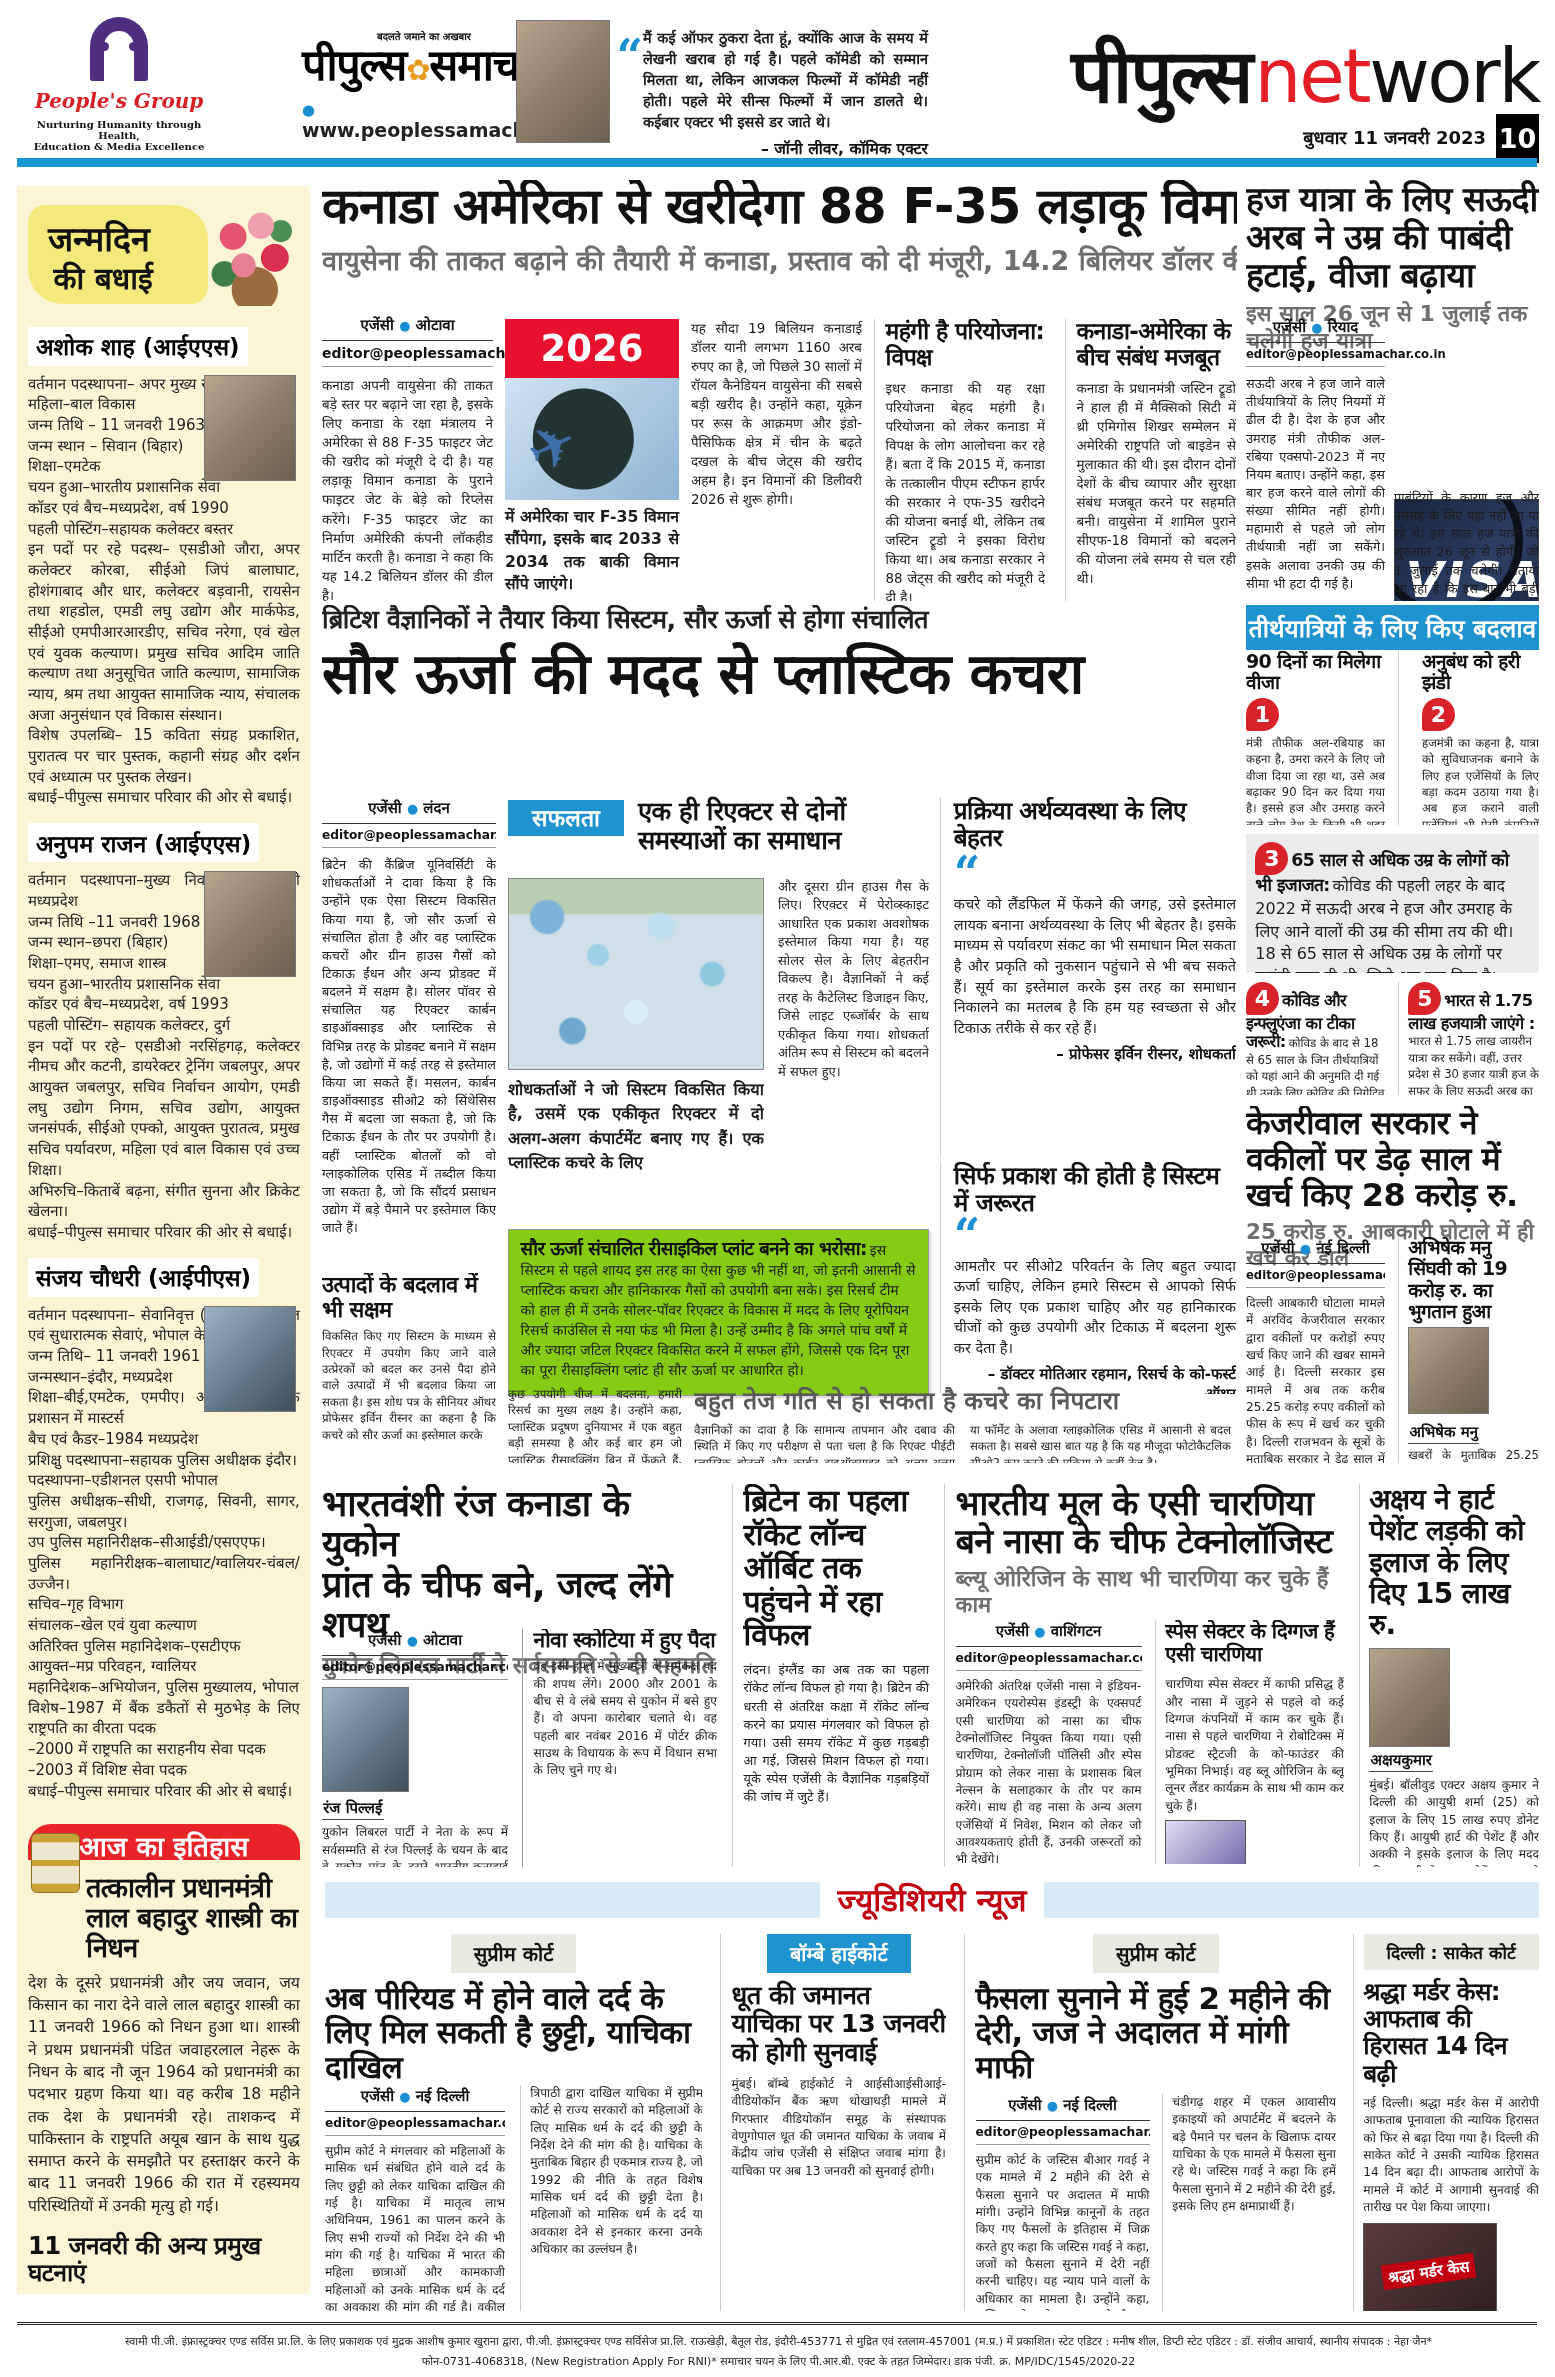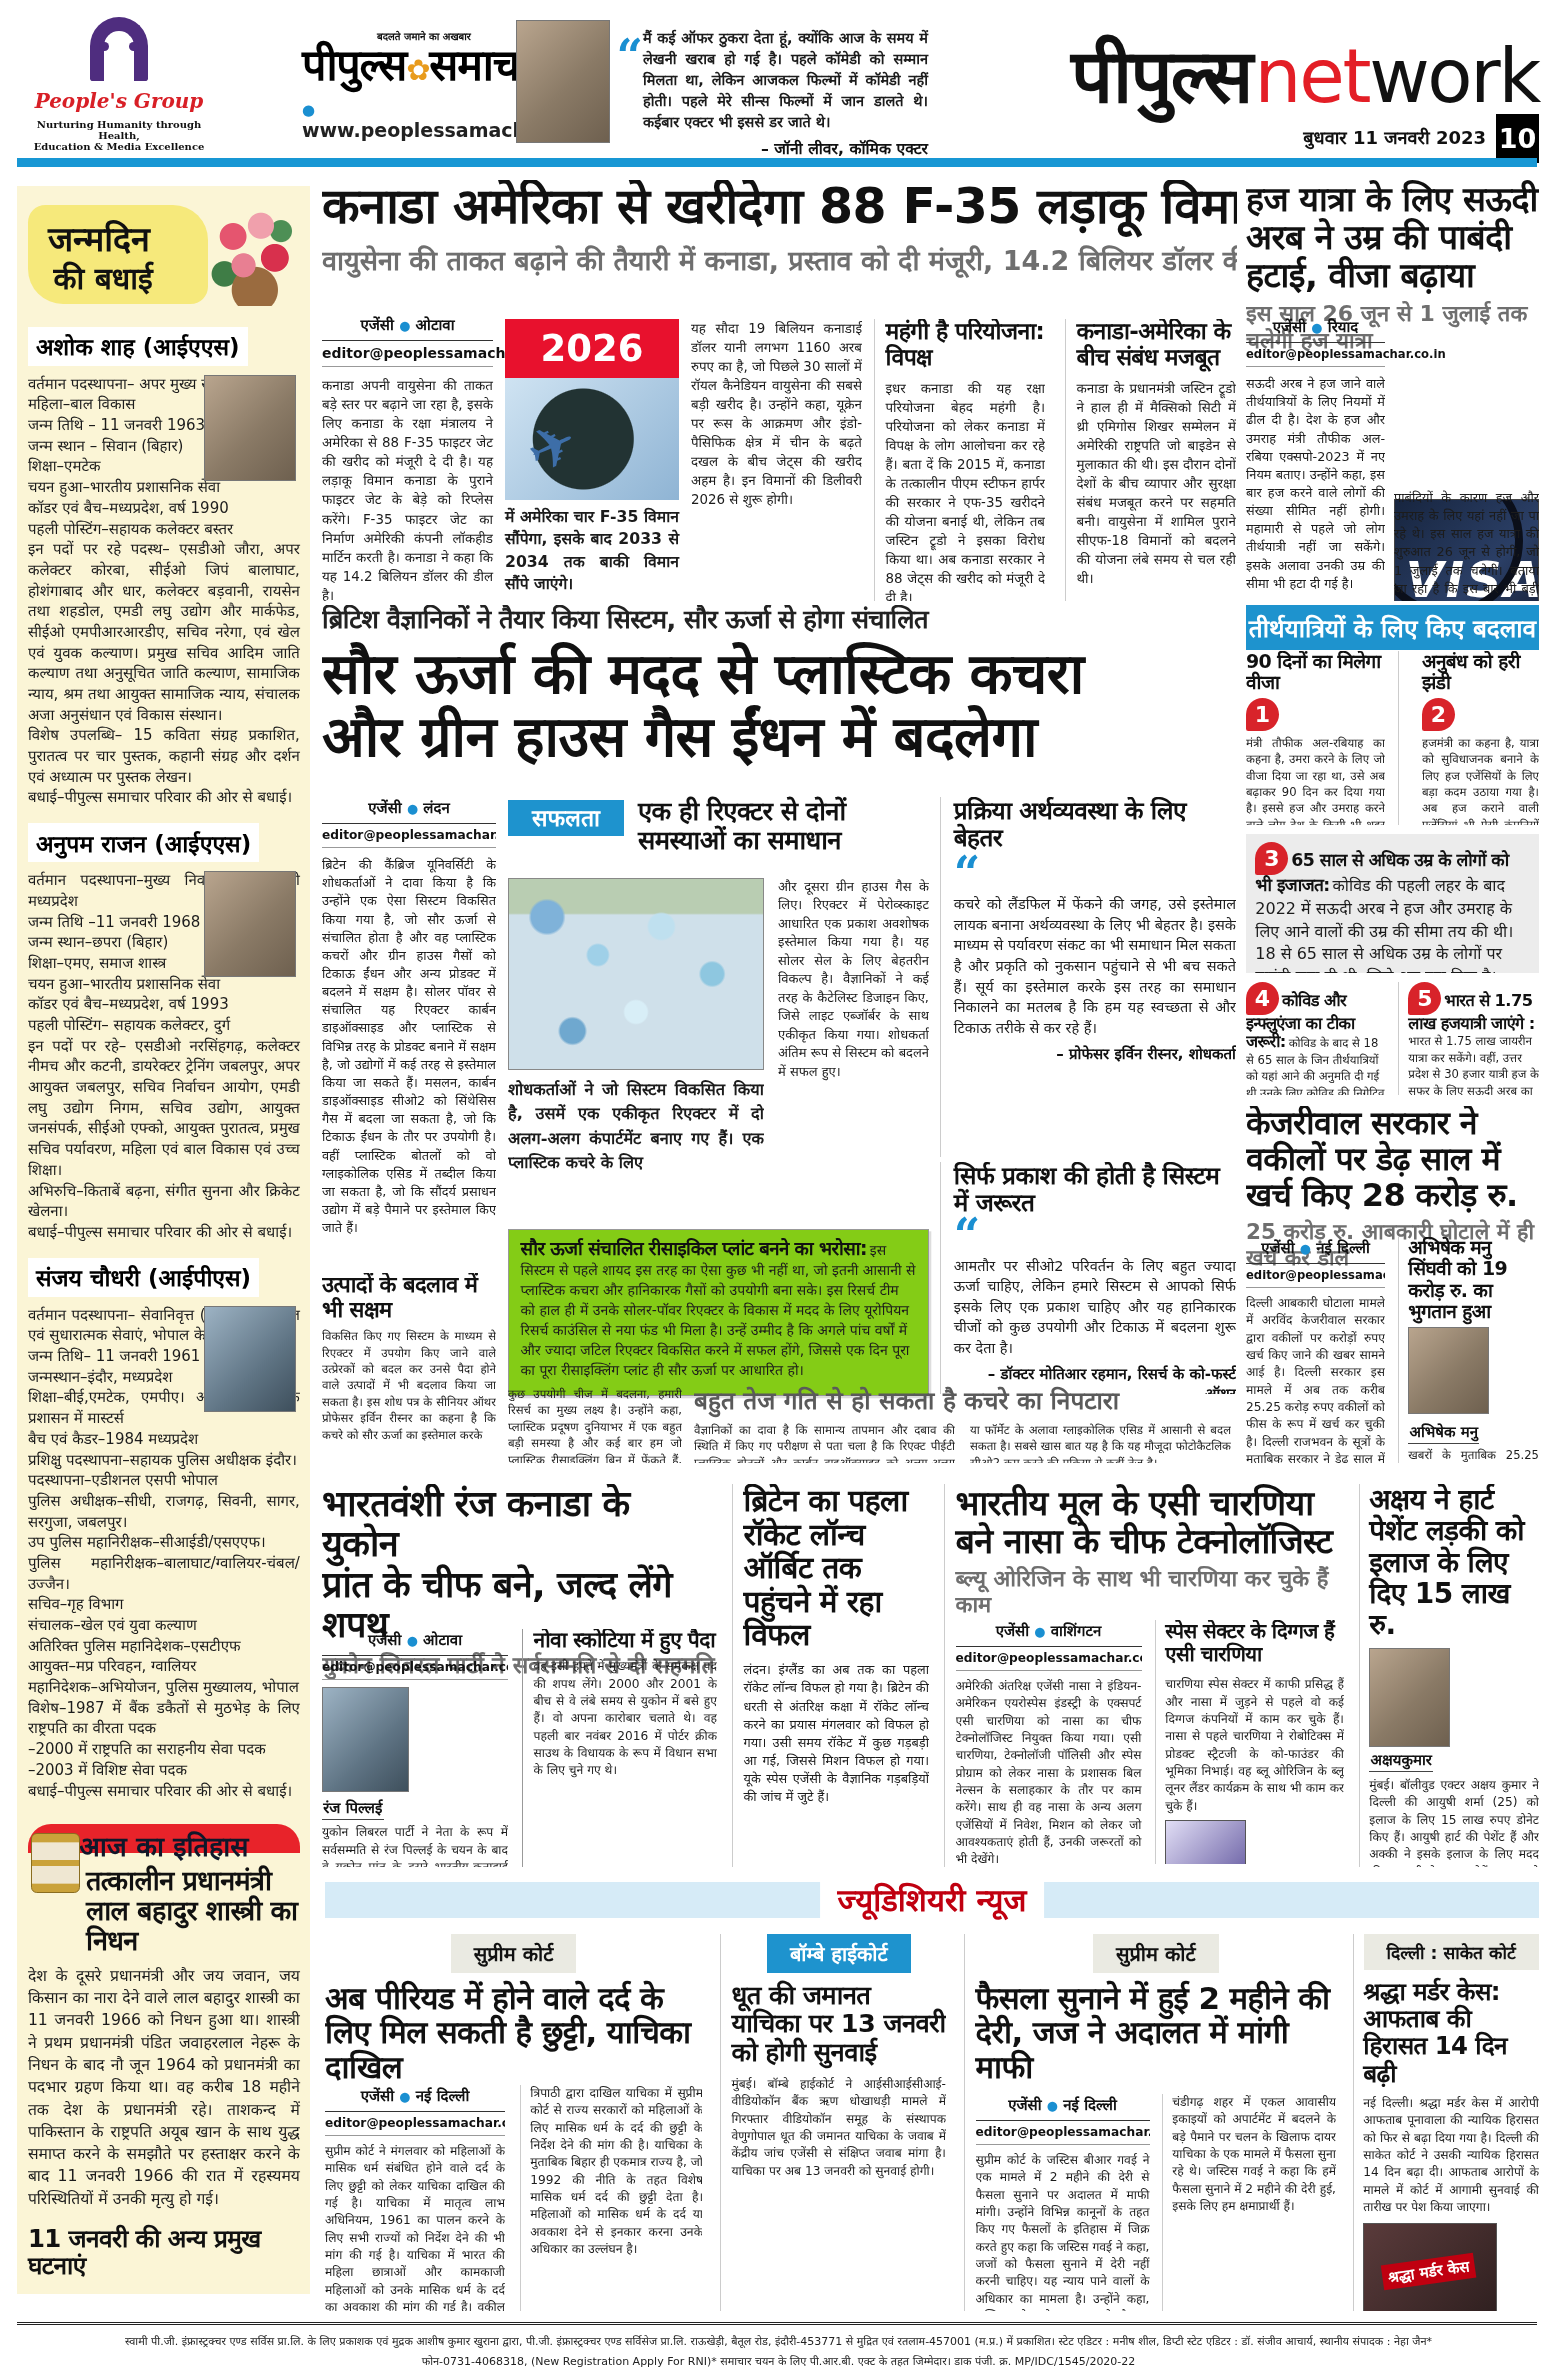--- a/index.html
+++ b/index.html
@@ -130,21 +130,21 @@
 अतिरिक्त पुलिस महानिदेशक–एसटीएफ
 आयुक्त–मप्र परिवहन, ग्वालियर
 महानिदेशक–अभियोजन, पुलिस मुख्यालय, भोपाल
 विशेष–1987 में बैंक डकैतों से मुठभेड़ के लिए राष्ट्रपति का वीरता पदक
 –2000 में राष्ट्रपति का सराहनीय सेवा पदक
 –2003 में विशिष्ट सेवा पदक
 बधाई–पीपुल्स समाचार परिवार की ओर से बधाई।</div>
     </div>
 
     <div style="margin-top:23px;position:relative;">
-      <div style="background:#E8232A;border-radius:23px 23px 0 0;height:29px;color:#0f172a;font-size:27px;font-weight:bold;text-align:center;line-height:45px;">आज का इतिहास</div>
+      <div style="background:#E8232A;border-radius:23px 23px 0 0;height:36px;color:#ffffff;font-size:27px;font-weight:bold;text-align:center;line-height:45px;">आज का इतिहास</div>
       <div style="position:absolute;left:3.5px;top:9.3px;width:49px;height:60px;background:linear-gradient(180deg,#caa23a 0 14%,#efe7d2 15% 44%,#caa23a 45% 55%,#efe7d2 56% 85%,#caa23a 86% 100%);border-radius:5.8px;border:1.7px solid #8a6d20;"></div>
       <div class="hl" style="font-size:27px;margin:12.8px 0 8.1px 58px;">तत्कालीन प्रधानमंत्री लाल बहादुर शास्त्री का निधन</div>
       <div class="body-txt" style="font-size:15.7px;">देश के दूसरे प्रधानमंत्री और जय जवान, जय किसान का नारा देने वाले लाल बहादुर शास्त्री का 11 जनवरी 1966 को निधन हुआ था। शास्त्री ने प्रथम प्रधानमंत्री पंडित जवाहरलाल नेहरू के निधन के बाद नौ जून 1964 को प्रधानमंत्री का पदभार ग्रहण किया था। वह करीब 18 महीने तक देश के प्रधानमंत्री रहे। ताशकन्द में पाकिस्तान के राष्ट्रपति अयूब खान के साथ युद्ध समाप्त करने के समझौते पर हस्ताक्षर करने के बाद 11 जनवरी 1966 की रात में रहस्यमय परिस्थितियों में उनकी मृत्यु हो गई।</div>
       <div class="hl" style="font-size:24.4px;margin:15px 0 7px 0;">11 जनवरी की अन्य प्रमुख घटनाएं</div>
 
     </div>
   </div>
 
   <div class="abs col" style="left:322px;top:180px;width:915px;height:421px;">
     <div class="hl" style="font-size:49px;white-space:nowrap;">कनाडा अमेरिका से खरीदेगा 88 F-35 लड़ाकू विमान</div>
@@ -192,21 +192,20 @@
       <div style="position:absolute;left:-23px;top:-35px;width:151px;height:151px;border:8.1px solid #0b0f1a;border-radius:50%;"></div>
     </div>
     <div class="abs col" style="left:148px;top:309px;width:145px;height:110px;">
       <div class="body-txt" style="font-size:12.8px;">पाबंदियों के कारण हज और उमराह के लिए यहां नहीं जा पा रहे थे। इस साल हज यात्रा की शुरुआत 26 जून से होगी, जो 1 जुलाई तक चलेगी। बताया जा रहा है कि इस बार भी बड़ी संख्या में यात्री हज यात्रा पर जा सकेंगे। सऊदी अरब की इस घोषणा से उन मुस्लिमों को राहत मिली है जो उम्र की पाबंदी के कारण निर्धारित तीर्थयात्रियों की संख्या में नहीं आ पाते थे।</div>
     </div>
   </div>
 
   <div class="abs col" style="left:322px;top:605px;width:915px;height:858px;">
     <div class="hl" style="font-size:25.6px;color:#222;">ब्रिटिश वैज्ञानिकों ने तैयार किया सिस्टम, सौर ऊर्जा से होगा संचालित</div>
     <div class="hl" style="font-size:56px;margin-top:9.3px;">सौर ऊर्जा की मदद से प्लास्टिक कचरा</div>
-    <div class="hl" style="font-size:56px;">और ग्रीन हाउस गैस ईंधन में बदलेगा</div>
 
     <div class="abs col" style="left:0;top:192px;width:174px;height:667px;">
       <div class="byline"><span>एजेंसी</span> <span class="dot">●</span> <span>लंदन</span></div>
       <div class="email" style="font-size:12.2px;">editor@peoplessamachar.co.in</div>
       <div class="body-txt" style="font-size:12.8px;margin-top:8.1px;">ब्रिटेन की कैंब्रिज यूनिवर्सिटी के शोधकर्ताओं ने दावा किया है कि उन्होंने एक ऐसा सिस्टम विकसित किया गया है, जो सौर ऊर्जा से संचालित होता है और वह प्लास्टिक कचरों और ग्रीन हाउस गैसों को टिकाऊ ईंधन और अन्य प्रोडक्ट में बदलने में सक्षम है। सोलर पॉवर से संचालित यह रिएक्टर कार्बन डाइऑक्साइड और प्लास्टिक से विभिन्न तरह के प्रोडक्ट बनाने में सक्षम है, जो उद्योगों में कई तरह से इस्तेमाल किया जा सकते हैं। मसलन, कार्बन डाइऑक्साइड सीओ2 को सिंथेसिस गैस में बदला जा सकता है, जो कि टिकाऊ ईंधन के तौर पर उपयोगी है। वहीं प्लास्टिक बोतलों को वो ग्लाइकोलिक एसिड में तब्दील किया जा सकता है, जो कि सौंदर्य प्रसाधन उद्योग में बड़े पैमाने पर इस्तेमाल किए जाते हैं।</div>
     </div>
 
     <div class="abs" style="left:186px;top:195px;width:116px;height:36px;background:#1E93CE;color:#fff;font-size:23px;font-weight:bold;text-align:center;line-height:36px;">सफलता</div>
     <div class="abs hl" style="left:316px;top:192px;width:290px;font-size:25.6px;">एक ही रिएक्टर से दोनों समस्याओं का समाधान</div>
 

